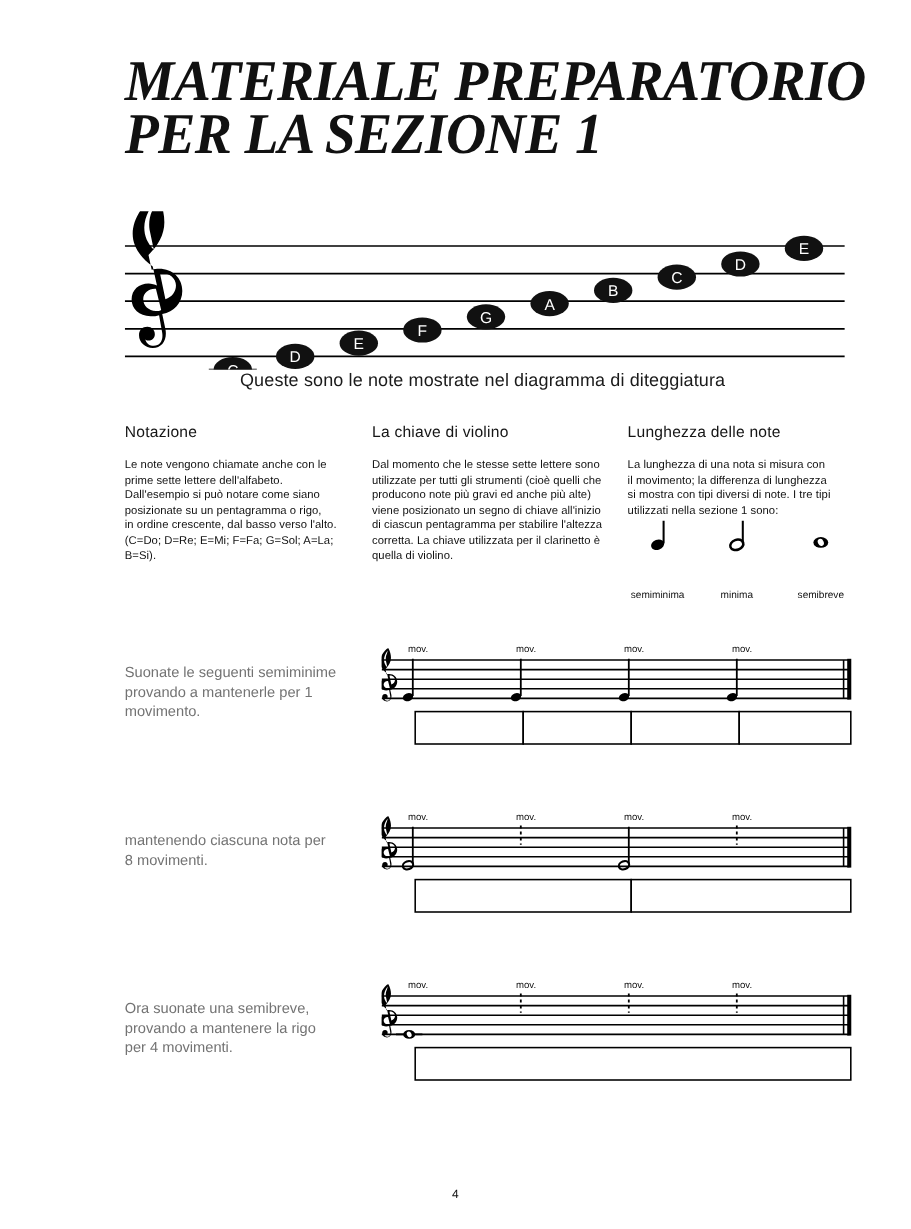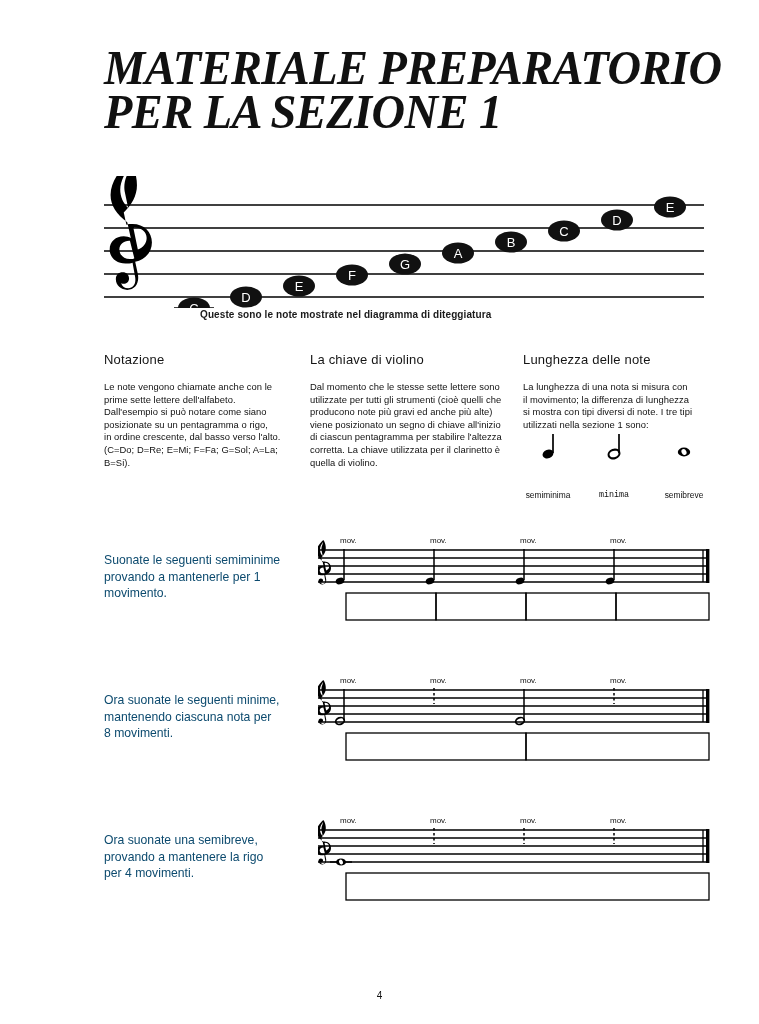--- a/index.html
+++ b/index.html
@@ -45,24 +45,23 @@
   }
   #main-staff {
     position: absolute;
     left: 0;
     top: 0;
   }
   .caption {
     position: absolute;
     left: 96px;
     top: 133px;
-    font-size: 10px;
+    font-size: 15px;
     color: #1a1a1a;
     letter-spacing: 0.1px;
-    font-weight: bold;
   }
   
   .col {
     position: absolute;
     top: 352px;
   }
   #col1 { left: 104px; width: 196px; }
   #col2 { left: 310px; width: 200px; }
   #col3 { left: 523px; width: 190px; }
   .col-head {
@@ -102,21 +101,21 @@
     white-space: nowrap;
     margin-top: 30px;
   }
   
   .exercise { position: absolute; left: 0; width: 759px; }
   .ex-text {
     position: absolute;
     left: 104px;
     font-size: 12.2px;
     line-height: 16.5px;
-    color: #0c4a6e;
+    color: #737373;
     width: 215px;
   }
   .ex-text div { white-space: nowrap; }
   .ex-staff { position: absolute; left: 318px; top: 0; }
   
   #page-number {
     position: absolute;
     left: 0;
     top: 990px;
     width: 759px;
@@ -252,21 +251,21 @@
       <div class="ntype" style="left:-8px; top:0;">
         <div class="glyph">
           <svg width="22" height="30" viewBox="0 0 22 30" style="margin:0 auto;">
             <line x1="16" y1="4" x2="16" y2="23" stroke="#000" stroke-width="1.7"></line>
             <ellipse cx="11" cy="24" rx="5.6" ry="4.2" fill="#000" transform="rotate(-20 11 24)"></ellipse>
           </svg>
         </div>
         <div class="lbl">semiminima</div>
       </div>
 
-      <div class="ntype" style="left:58px; top:0;font-family:Liberation Mono, monospace;">
+      <div class="ntype" style="left:58px; top:0;">
         <div class="glyph">
           <svg width="22" height="30" viewBox="0 0 22 30" style="margin:0 auto;">
             <line x1="16" y1="4" x2="16" y2="23" stroke="#000" stroke-width="1.7"></line>
             <ellipse cx="11" cy="24" rx="5.6" ry="4.2" fill="none" stroke="#000" stroke-width="2.1" transform="rotate(-20 11 24)"></ellipse>
           </svg>
         </div>
         <div class="lbl">minima</div>
       </div>
 
       <div class="ntype" style="left:128px; top:0;">
@@ -343,21 +342,20 @@
         <rect x="28" y="63" width="90" height="27"></rect>
         <rect x="118" y="63" width="90" height="27"></rect>
         <rect x="208" y="63" width="90" height="27"></rect>
         <rect x="298" y="63" width="93" height="27"></rect>
       </g>
     </svg>
   </div>
 
   <div class="exercise" style="top:670px;">
     <div class="ex-text" style="top:22px;">
-      <div>Ora suonate le seguenti minime,</div>
       <div>mantenendo ciascuna nota per</div>
       <div>8 movimenti.</div>
     </div>
     <svg class="ex-staff" width="400" height="100" viewBox="0 0 400 100">
       <text x="22" y="13" font-size="8" fill="#111">mov.</text>
       <text x="112" y="13" font-size="8" fill="#111">mov.</text>
       <text x="202" y="13" font-size="8" fill="#111">mov.</text>
       <text x="292" y="13" font-size="8" fill="#111">mov.</text>
       <g stroke="#000" stroke-width="1.3">
         <line x1="0" y1="20" x2="390" y2="20"></line>

